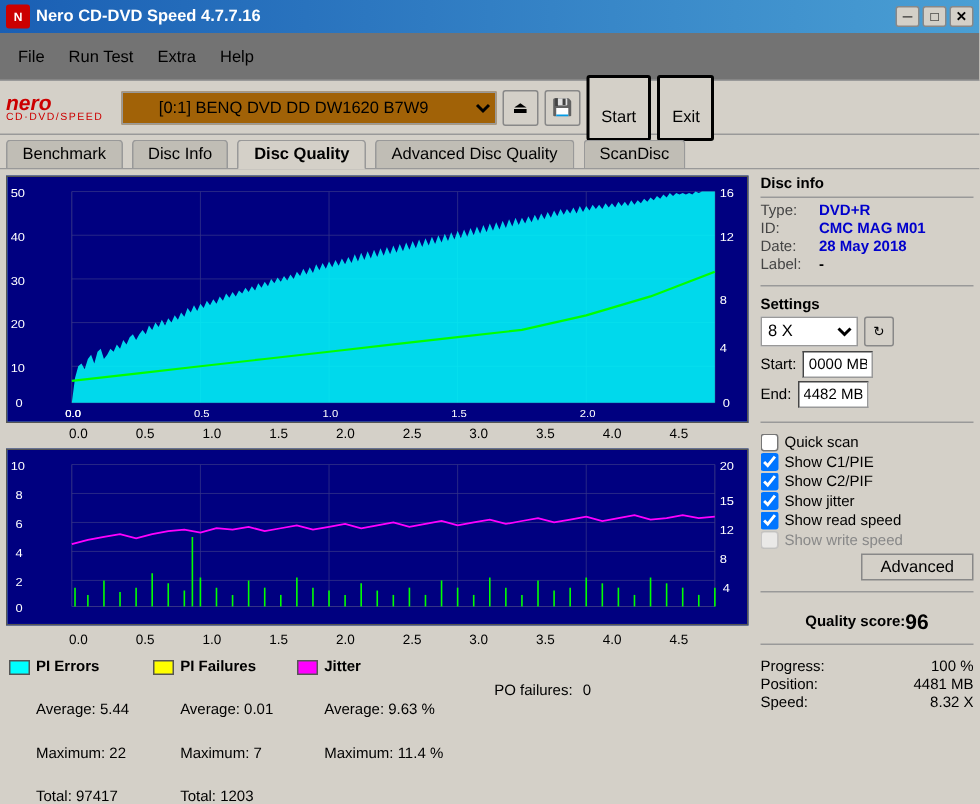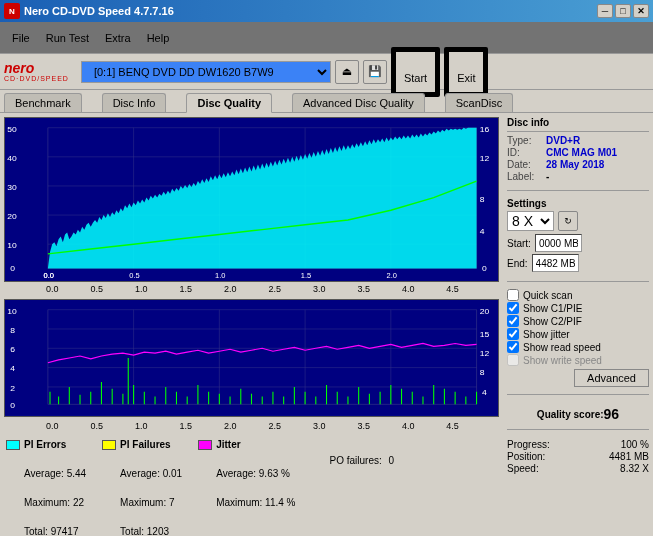--- a/index.html
+++ b/index.html
@@ -95,48 +95,48 @@
       font-size: 7px;
       color: #cc0000;
       letter-spacing: 1px;
     }
     .drive-select {
       flex: 1;
       max-width: 250px;
       height: 22px;
       font-size: 11px;
       border: 1px solid #999;
-      background: #3b82f6;
-      padding: 1px 8px;
+      background: #a16207;
+      padding: 1px 20px;
     }
     .toolbar-btn {
       height: 24px;
       padding: 20px 8px;
       font-size: 11px;
       background: #d4d0c8;
-      border: 5px solid #000000;
+      border: 2px solid #000000;
       cursor: pointer;
       border-radius: 2px;
     }
     .toolbar-icon {
       width: 24px;
       height: 24px;
       background: #d4d0c8;
       border: 1px solid #888;
       display: flex;
       align-items: center;
       justify-content: center;
       cursor: pointer;
       border-radius: 2px;
     }
     .tabs {
       background: #d4d0c8;
       display: flex;
       padding: 3px 4px 0;
-      gap: 20px;
+      gap: 6px;
       border-bottom: 1px solid #999;
     }
     .tab {
       padding: 3px 10px;
       font-size: 11px;
       cursor: pointer;
       border: 1px solid #999;
       background: #c0bdb5;
       border-bottom: none;
       border-radius: 3px 3px 0 0;
@@ -227,23 +227,23 @@
       font-weight: bold;
     }
     .info-value.blue { color: #0000cc; }
     .settings-row {
       display: flex;
       align-items: center;
       gap: 4px;
       margin-bottom: 3px;
     }
     .speed-select {
-      width: 47px;
+      width: 65px;
       height: 20px;
-      font-size: 14px;
+      font-size: 11px;
       border: 1px solid #999;
       background: white;
     }
     .input-field {
       width: 47px;
       height: 18px;
       font-size: 10px;
       border: 1px inset #999;
       background: white;
       padding: 1px 3px;

